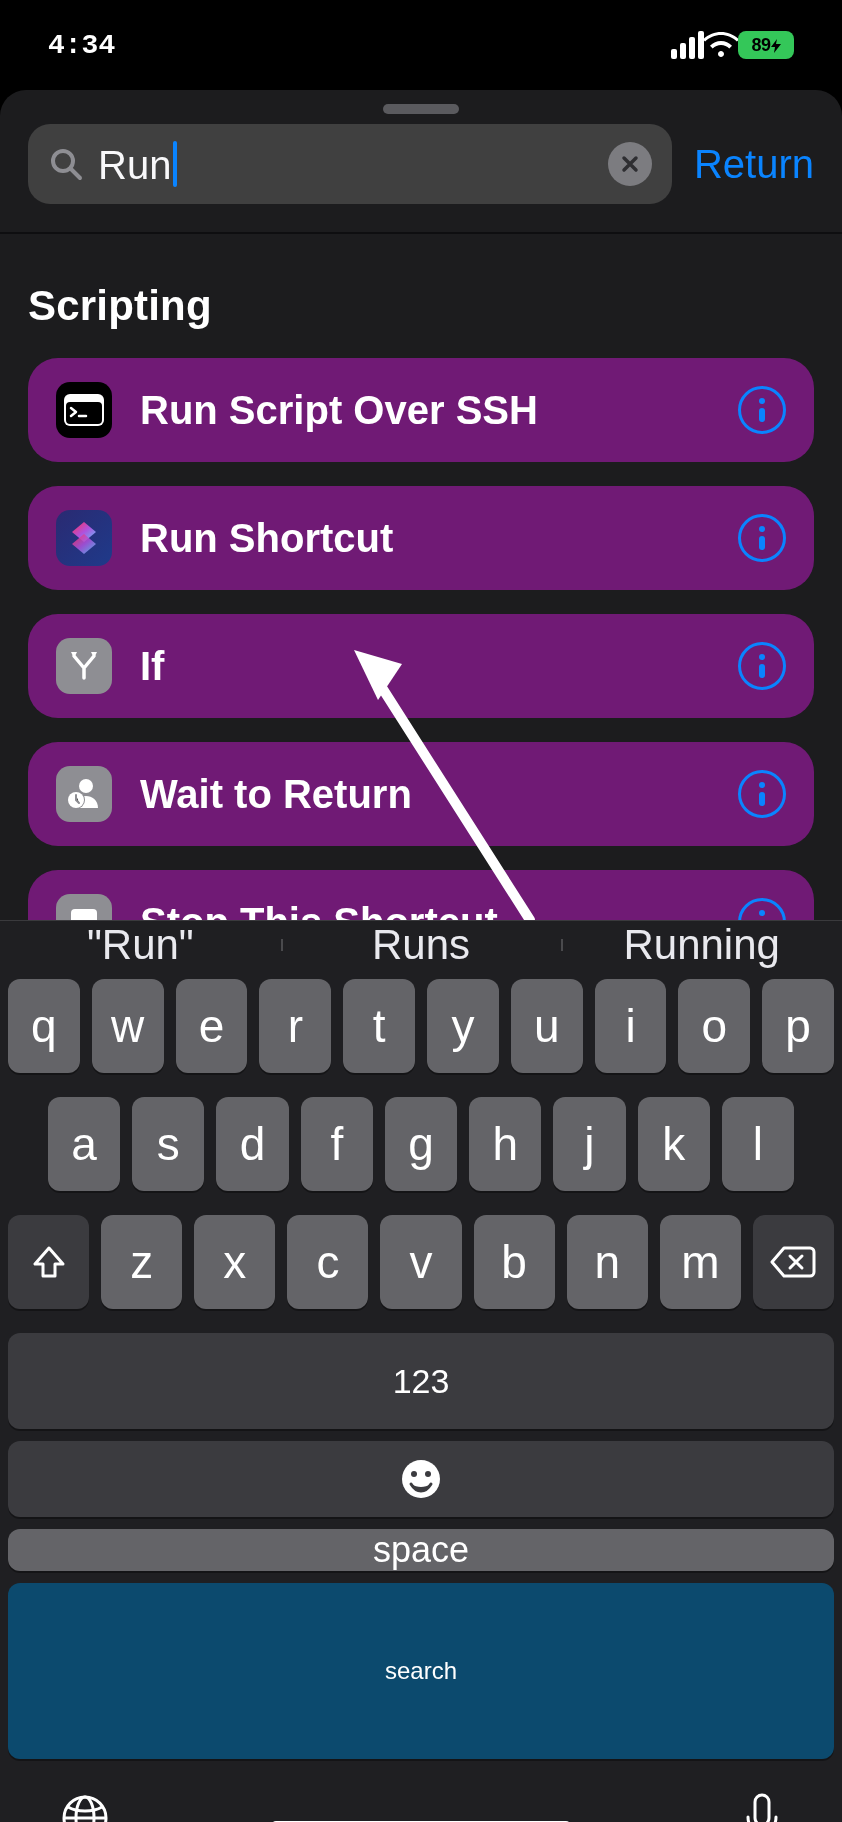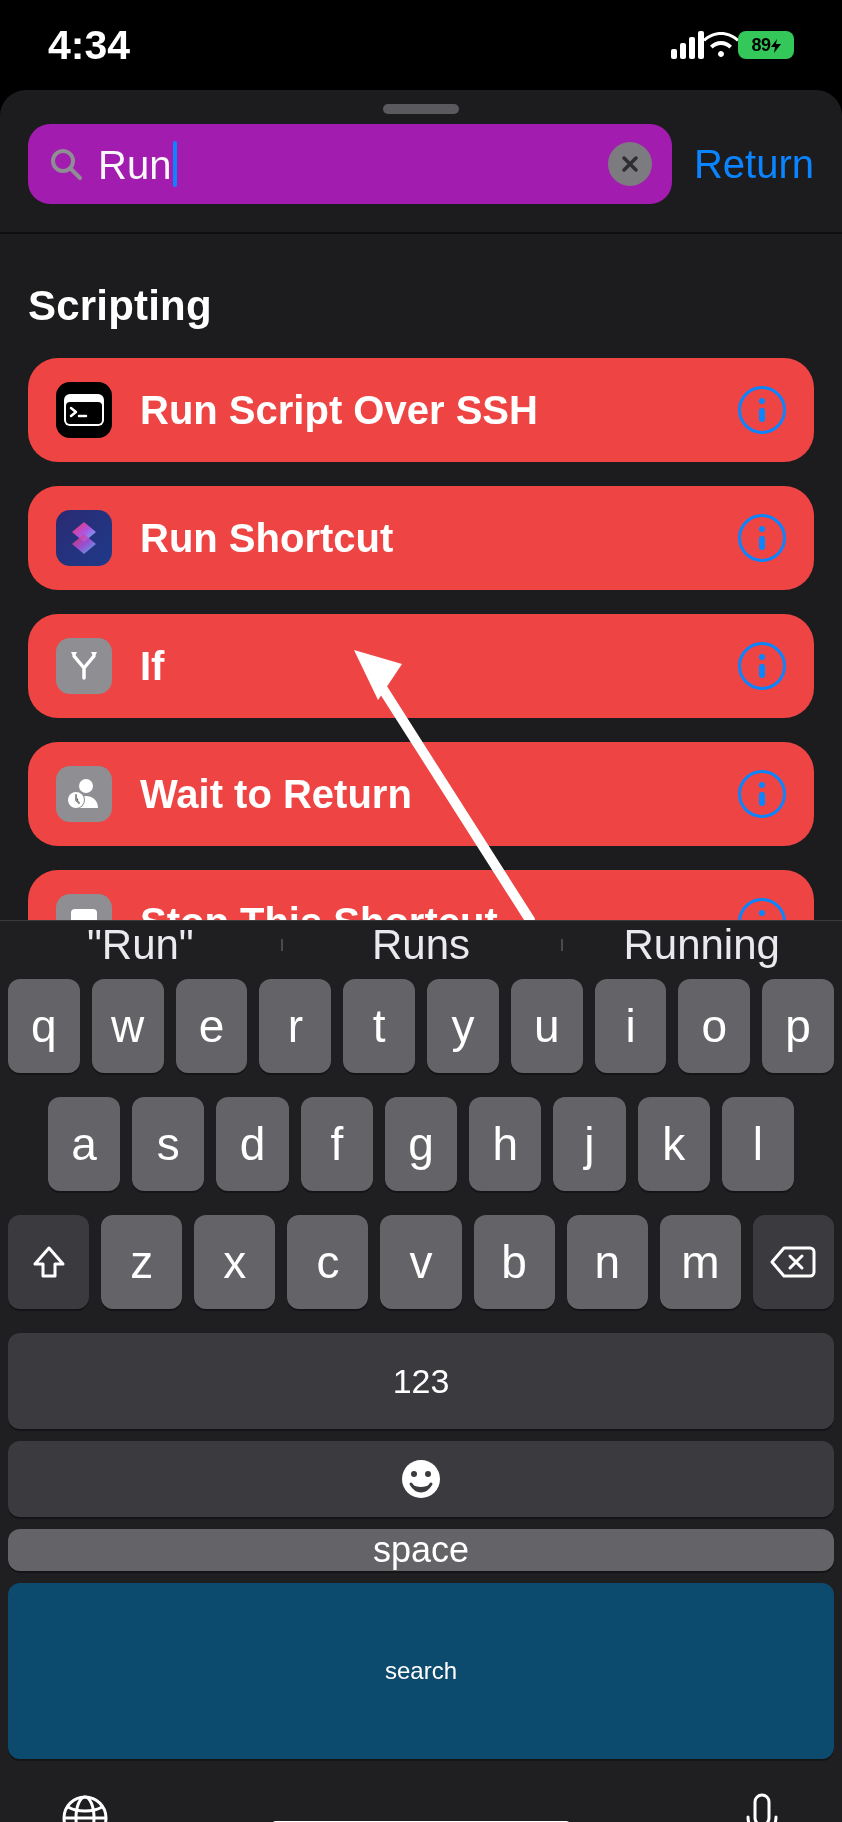--- a/index.html
+++ b/index.html
@@ -1,49 +1,49 @@
 <!DOCTYPE html>
 <html><head>
 <meta charset="utf-8">
 <style>
   * { box-sizing: border-box; margin: 0; padding: 0; font-family: -apple-system, "SF Pro Text", "Helvetica Neue", Arial, sans-serif; -webkit-font-smoothing: antialiased; }
   html, body { width: 842px; height: 1822px; background: #000; color: #fff; overflow: hidden; }
 
   
   .status-bar { height: 90px; display:flex; align-items:center; justify-content:space-between; padding:0 48px; background:#000; }
-  .status-time { font-size: 41px; font-weight:600; }
+  .status-time { font-size: 28px; font-weight:600;font-family:Liberation Mono, monospace; }
   .status-right { display:flex; align-items:center; gap:0; }
   .bars { display:flex; align-items:flex-end; gap:3px; }
   .bars span { width:6px; background:#fff; border-radius:2px; }
   .bars span:nth-child(1){height:10px}
   .bars span:nth-child(2){height:16px}
   .bars span:nth-child(3){height:22px}
   .bars span:nth-child(4){height:28px}
   .battery { position:relative; width:56px; height:28px; border-radius:8px; background:#34c759; display:flex; align-items:center; justify-content:center; }
   .battery-text { font-size:18px; font-weight:700; color:#000; letter-spacing:-0.5px; }
 
   
   .sheet { position:absolute; top:90px; left:0; right:0; bottom:0; background:#1c1c1e; border-top-left-radius:26px; border-top-right-radius:26px; overflow:hidden; }
   .grabber { width:76px; height:10px; background:#5a5a5e; border-radius:6px; margin:14px auto 10px; }
 
   
   .search-row { display:flex; align-items:center; gap:22px; padding:0 28px 28px 28px; }
-  .search-field { flex:1; height:80px; background:#a21caf; border-radius:22px; display:flex; align-items:center; padding:0 20px; gap:14px; }
+  .search-field { flex:1; height:80px; background:#404040; border-radius:22px; display:flex; align-items:center; padding:0 20px; gap:14px; }
   .search-text { font-size:40px; font-weight:400; color:#f8f8fa; position:relative; }
   .caret { display:inline-block; width:4px; height:46px; background:#0a84ff; vertical-align:-8px; border-radius:2px; margin-left:2px; }
   .clear-btn { width:44px; height:44px; border-radius:50%; background:#7c7c80; display:flex; align-items:center; justify-content:center; }
   .cancel-btn { font-size:40px; color:#0a84ff; }
 
   .divider { height:2px; background:#0e0e10; }
 
   
   .results { padding:48px 28px 0 28px; }
   .section-title { font-size:42px; font-weight:700; letter-spacing:0.2px; margin-bottom:28px; }
   .action-list { display:flex; flex-direction:column; gap:24px; }
-  .action-item { height:104px; background:#ef4444; border-radius:30px; display:flex; align-items:center; padding:0 28px; gap:28px; }
+  .action-item { height:104px; background:#701a75; border-radius:30px; display:flex; align-items:center; padding:0 28px; gap:28px; }
   .action-icon { width:56px; height:56px; border-radius:14px; display:flex; align-items:center; justify-content:center; flex-shrink:0; }
   .action-label { font-size:40px; font-weight:600; flex:1; color:#fff; white-space:nowrap; }
   .info-btn { width:48px; height:48px; border:3px solid #0a84ff; border-radius:50%; display:flex; align-items:center; justify-content:center; flex-shrink:0; }
 
   
   .arrow-overlay { position:absolute; top:540px; left:340px; pointer-events:none; }
 
   
   .keyboard { position:absolute; left:0; right:0; bottom:0; height:902px; background:#1f1f22; border-top:1px solid #3a3a3d; display:flex; flex-direction:column; }
   .suggestions { height:96px; display:flex; align-items:center; }

